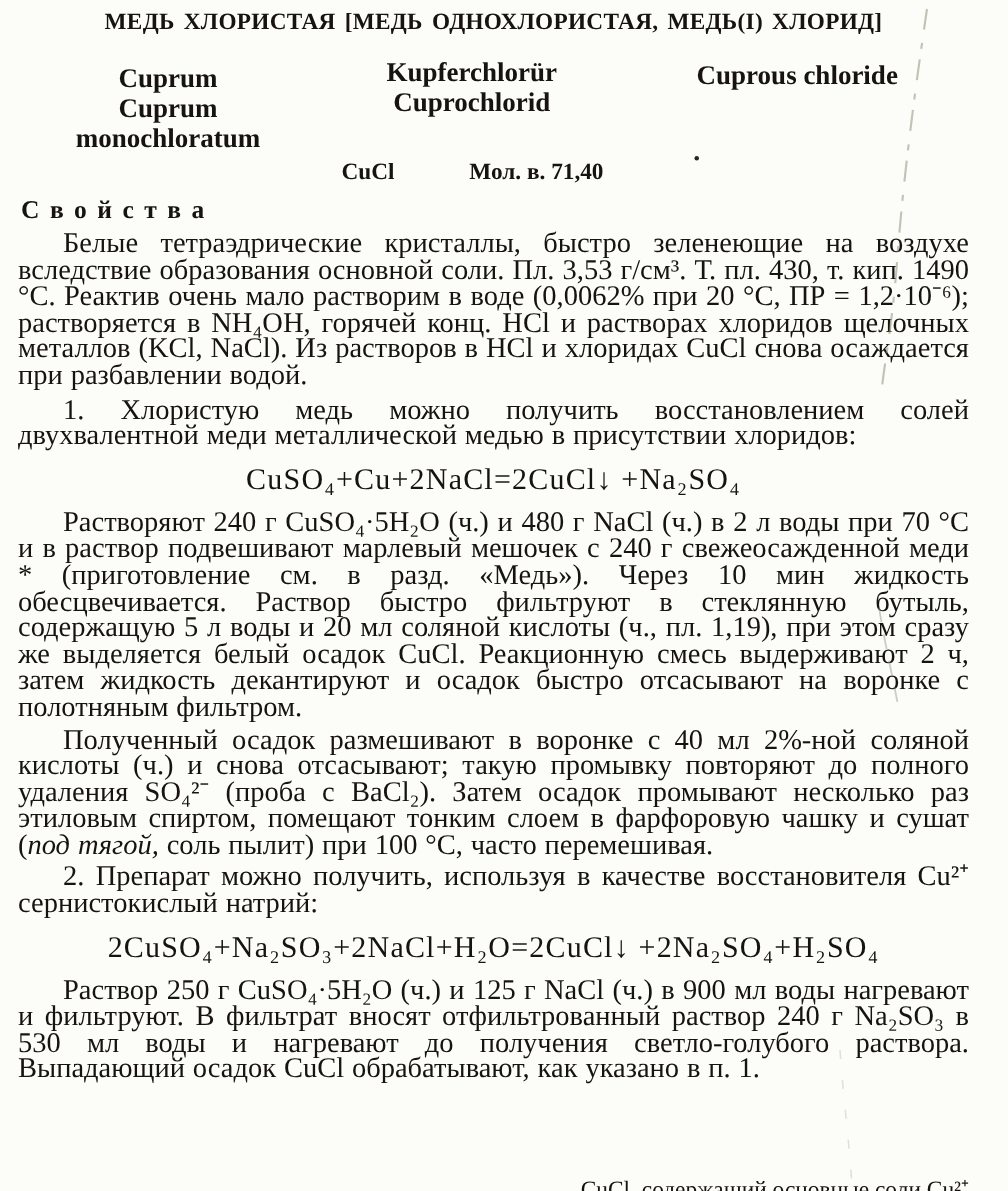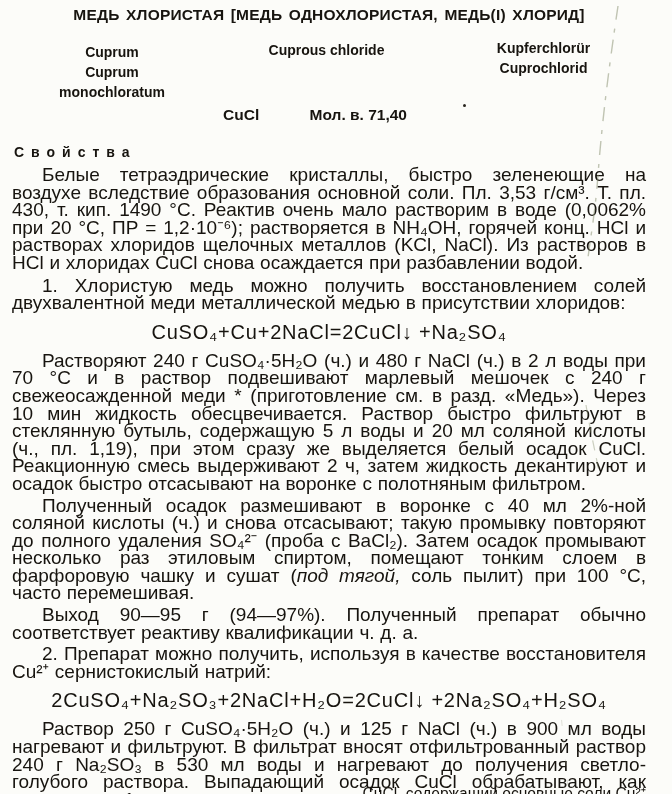--- a/index.html
+++ b/index.html
@@ -2,58 +2,58 @@
 <html lang="ru"><head>
 <meta charset="utf-8">
 <style>
   html,body{margin:0;padding:0;background:#e8e8e8;}
   .page{
     position:relative;
     width:672px;height:794px;
     margin:0 auto;
     background:#fcfcf9;
     color:#17140f;
-    font-family:Liberation Sans, sans-serif;
+    font-family:Liberation Serif, serif;
     overflow:hidden;
     box-sizing:border-box;
     padding:5px 26px 0 12px;
   }
   .title{
     margin:0;
     font-size:15.5px;
     font-weight:700;
     text-align:center;
     letter-spacing:0.2px;
     word-spacing:2px;
     line-height:20px;
     white-space:nowrap;
   }
   .syn-row{
     display:flex;
     margin-top:13px;
-    font-size:14px;
+    font-size:18px;
     font-weight:600;
     line-height:20px;
   }
   .syn-col{text-align:center;}
   .syn-left{width:200px;margin-top:4px;}
   .syn-center{flex:1;margin-top:2px;}
   .syn-right{width:205px;}
   .formula-row{
     margin-top:3px;
     text-align:center;
     font-size:15.5px;
     font-weight:700;
     line-height:20px;
     transform:translateX(-14px);
   }
   .formula-row .molw{margin-left:46px;}
   .sec-heading{
-    margin:18px 0 0 2px;
-    font-size:14px;
+    margin:6px 0 0 2px;
+    font-size:17px;
     font-weight:700;
     letter-spacing:7px;
     line-height:18px;
   }
   .sec-heading.prep{margin-top:8px;}
   .para{
     margin:5px 0 0 0;
     font-size:19px;
     line-height:17.6px;
     text-align:justify;
@@ -104,45 +104,44 @@
   <div class="speck" style="left:463px;top:104px;"></div>
 
   <h1 class="title">МЕДЬ ХЛОРИСТАЯ [МЕДЬ ОДНОХЛОРИСТАЯ, МЕДЬ(I) ХЛОРИД]</h1>
 
   <div class="syn-row">
     <div class="syn-col syn-left">
       <div>Cuprum</div>
       <div>Cuprum</div>
       <div>monochloratum</div>
     </div>
-    <div class="syn-col syn-center">Cuprous chloride</div>
     <div class="syn-col syn-right">
       <div>Kupferchlorür</div>
       <div>Cuprochlorid</div>
     </div>
+    <div class="syn-col syn-center">Cuprous chloride</div>
   </div>
 
   <div class="formula-row">
     <span>CuCl</span>
     <span class="molw">Мол. в. 71,40</span>
   </div>
 
   <h2 class="sec-heading">Свойства</h2>
   <p class="para">Белые тетраэдрические кристаллы, быстро зеленеющие на воздухе вследствие образования основной соли. Пл. 3,53 г/см³. Т. пл. 430, т. кип. 1490 °С. Реактив очень мало растворим в воде (0,0062% при 20 °С, ПР = 1,2·10⁻⁶); растворяется в NH₄OH, горячей конц. HCl и растворах хлоридов щелочных металлов (KCl, NaCl). Из растворов в HCl и хлоридах CuCl снова  осаждается при  разбавлении водой.</p>
 
 
   <p class="para">1. Хлористую медь можно получить восстановлением солей двухвалентной меди металлической медью в присутствии хлоридов:</p>
 
   <div class="equation">CuSO₄+Cu+2NaCl=2CuCl↓ +Na₂SO₄</div>
 
   <p class="para cont">Растворяют 240 г CuSO₄·5H₂O (ч.) и 480 г NaCl (ч.) в 2 л воды при 70 °С и в раствор подвешивают марлевый мешочек с 240 г свежеосажденной меди * (приготовление см. в разд. «Медь»). Через 10 мин жидкость обесцвечивается. Раствор быстро фильтруют в стеклянную бутыль, содержащую 5 л воды и 20 мл соляной кислоты (ч., пл. 1,19), при этом сразу же выделяется белый осадок CuCl. Реакционную смесь выдерживают 2 ч, затем жидкость декантируют и осадок быстро отсасывают на воронке с полотняным фильтром.</p>
 
   <p class="para cont"><span>Полученный осадок размешивают в воронке с 40 мл 2%-ной соляной кислоты (ч.) и снова отсасывают; такую промывку повторяют до полного удаления SO₄²⁻ (проба с BaCl₂). Затем осадок промывают несколько раз этиловым спиртом, помещают тонким слоем в фарфоровую чашку и сушат (</span><i class="it">под тягой,</i><span> соль пылит) при 100 °С, часто перемешивая.</span></p>
 
-  <p class="para cont">Выход 90—95 г (94—97%). Полученный препарат обычно соответствует реактиву  квалификации  ч. д. а.</p>
 
   <p class="para cont">2. Препарат можно получить, используя в качестве восстановителя Cu²⁺ сернистокислый  натрий:</p>
 
   <div class="equation">2CuSO₄+Na₂SO₃+2NaCl+H₂O=2CuCl↓ +2Na₂SO₄+H₂SO₄</div>
 
   <p class="para cont">Раствор 250 г CuSO₄·5H₂O (ч.) и 125 г NaCl (ч.) в 900 мл воды нагревают и фильтруют. В фильтрат вносят отфильтрованный раствор 240 г Na₂SO₃ в 530 мл воды и нагревают до получения светло-голубого раствора. Выпадающий осадок CuCl обрабатывают, как указано в п. 1.</p>
 
   <div class="cut-line">CuCl, содержащий основные соли Cu²⁺</div>
 
 </div>

